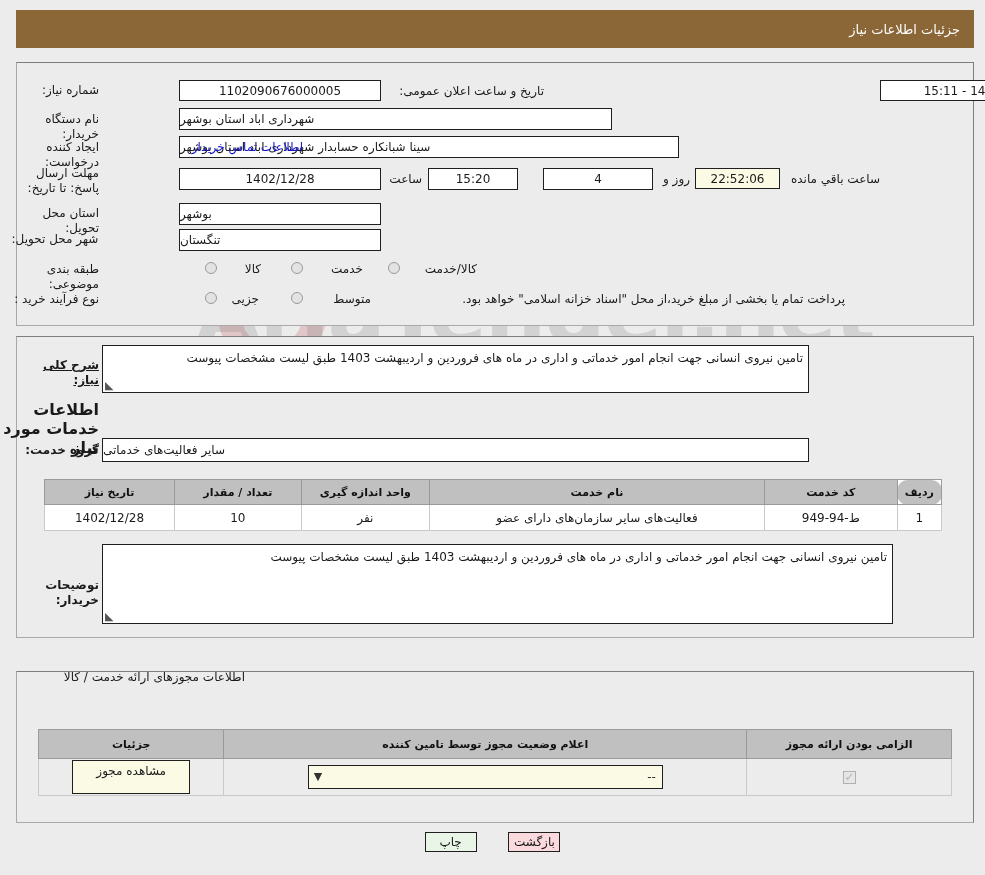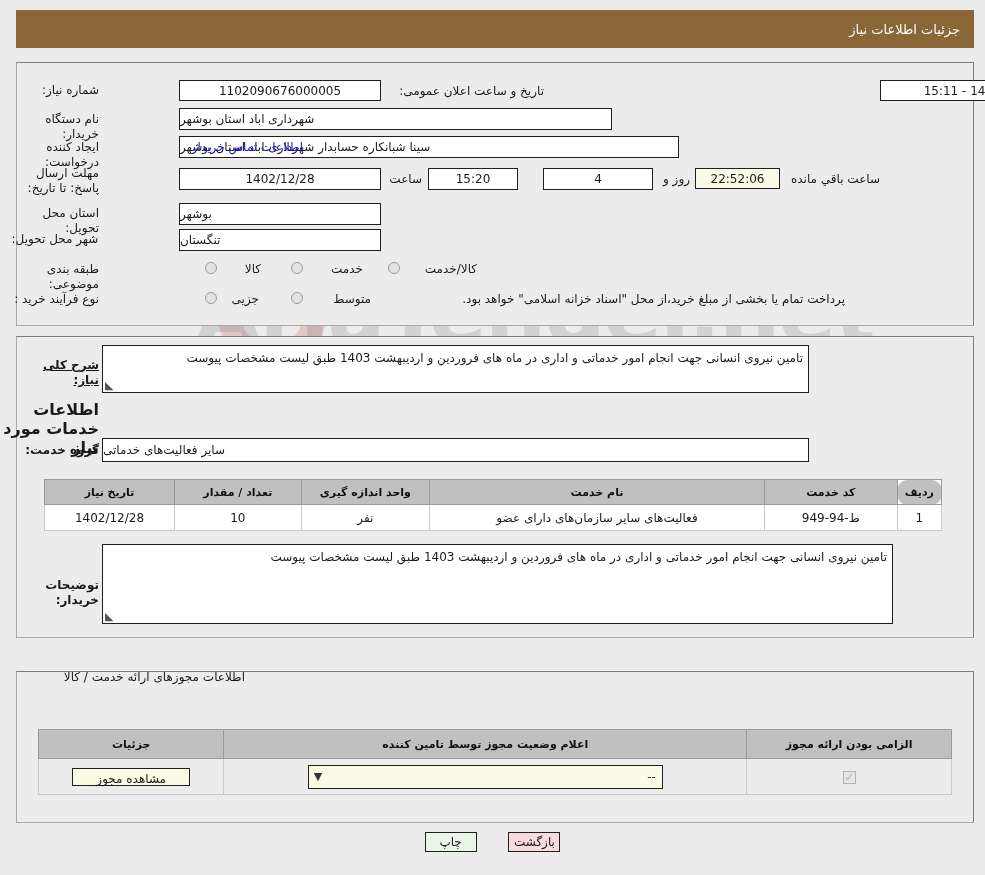--- a/index.html
+++ b/index.html
@@ -258,21 +258,21 @@
   .select-ro .chev {
     position: absolute;
     left: 5px; top: 0;
     font-size: 11px;
     color: #333;
     line-height: 22px;
   }
   .btn-view {
     display: inline-block;
     min-width: 118px;
-    height: 18px;
+    height: 34px;
     line-height: 20px;
     background: #fbfae4;
     border: 1px solid #1f1f1f;
     font-size: 12px;
     color: #1a1a1a;
     text-align: center;
     cursor: pointer;
     box-sizing: border-box;
   }
 

